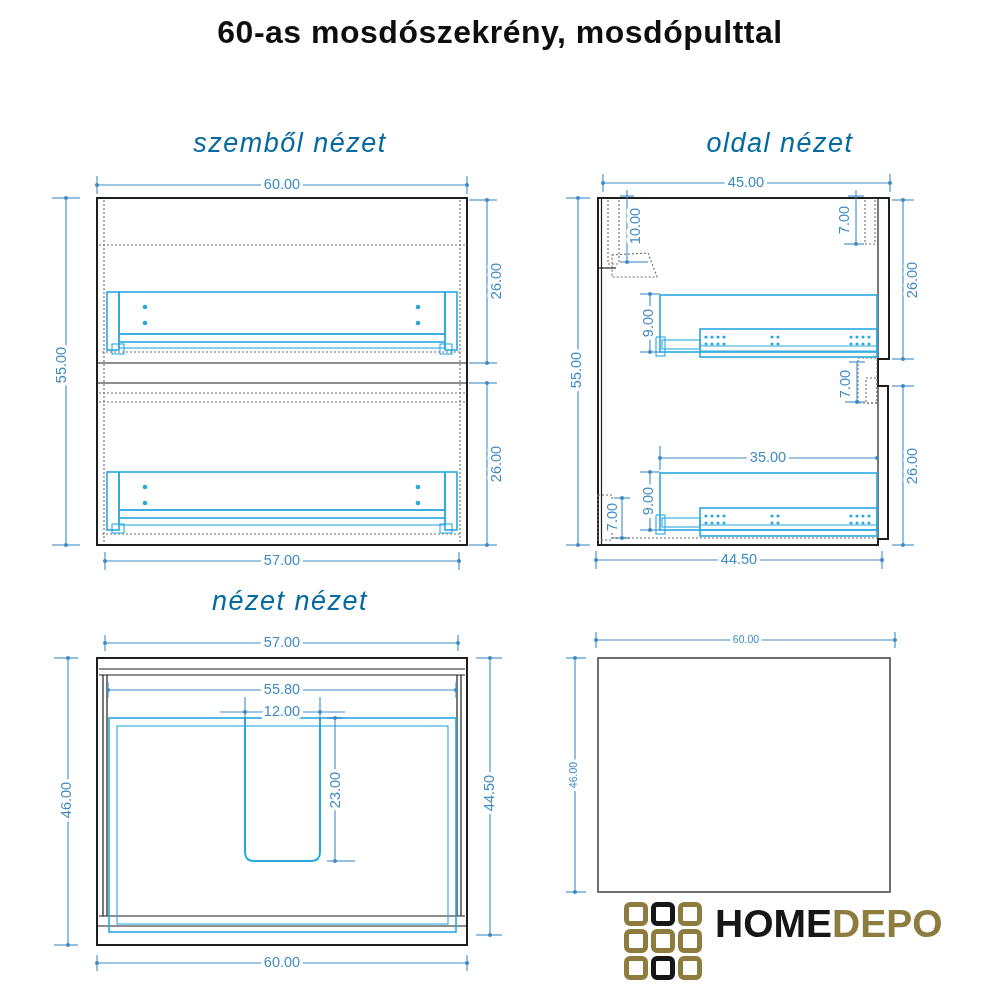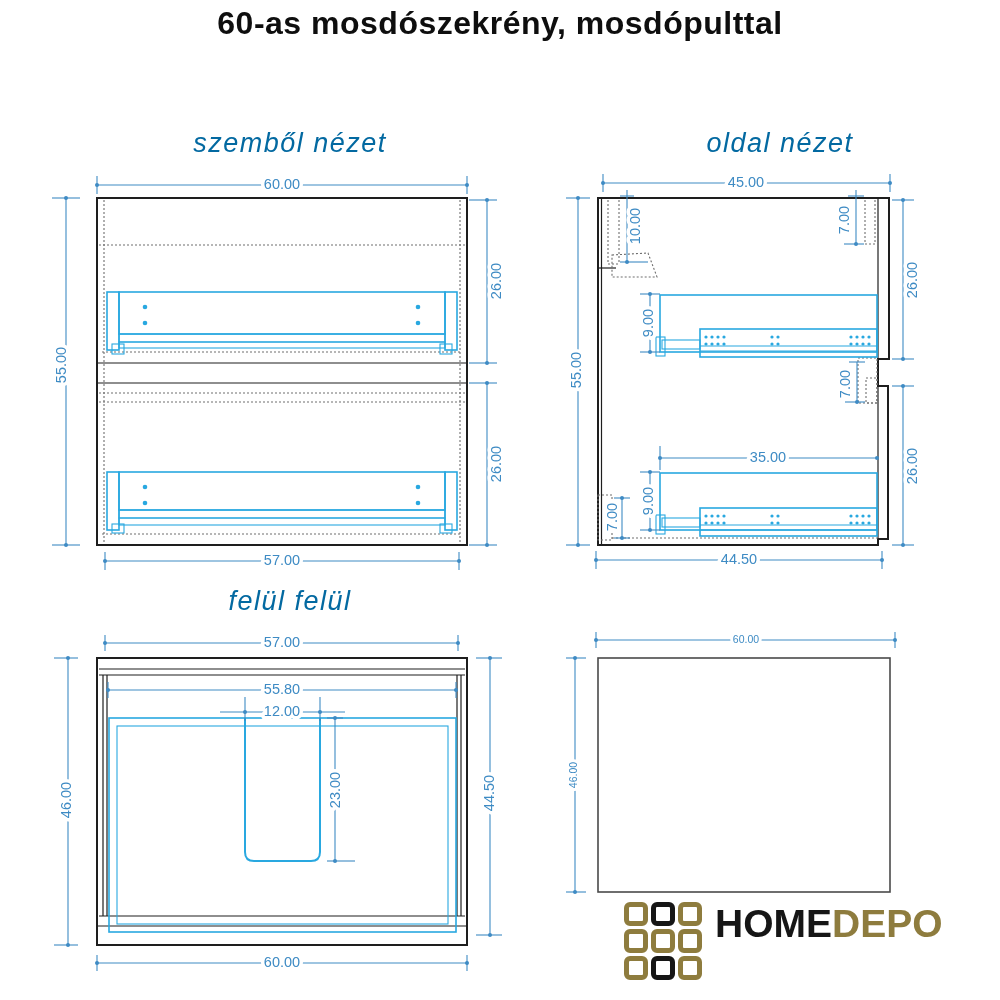--- a/index.html
+++ b/index.html
@@ -1,18 +1,18 @@
 <!DOCTYPE html>
 <html><head>
 <meta charset="utf-8">
 <style>
   html,body{margin:0;padding:0;background:#ffffff;}
   .sheet{position:relative;width:1000px;height:1000px;background:#fff;overflow:hidden;
          font-family:"Liberation Sans",sans-serif;}
-  .page-title{position:absolute;left:0;top:5px;width:1000px;text-align:center;margin:0;
+  .page-title{position:absolute;left:0;top:14px;width:1000px;text-align:center;margin:0;
 die         font-size:37px;font-weight:bold;letter-spacing:.5px;color:#0e0e0e;
          font-family:"Liberation Sans",sans-serif;}
   .vtitle{position:absolute;text-align:center;font-style:italic;font-size:27px;font-weight:normal;
           letter-spacing:1.5px;color:#0369a1;}
   .vt-front{left:40px;top:128px;width:500px;}
   .vt-side{left:560px;top:128px;width:440px;}
   .vt-top{left:40px;top:586px;width:500px;}
   .vt-pult{left:560px;top:586px;width:440px;}
   svg{position:absolute;overflow:visible;}
   .svg-front{left:40px;top:160px;}
@@ -46,21 +46,21 @@
 </style>
 </head>
 <body>
 
 <div class="sheet">
 
   <h1 class="page-title">60-as mosdószekrény, mosdópulttal</h1>
 
   <div class="vtitle vt-front">szemből nézet</div>
   <div class="vtitle vt-side">oldal nézet</div>
-  <div class="vtitle vt-top">felül felül</div>
+  <div class="vtitle vt-top">nézet nézet</div>
 
   <svg class="svg-front" width="500" height="420" viewBox="0 0 500 420">
 
     <g>
       <rect class="oline" x="57" y="38" width="370" height="347"></rect>
       <line class="tline" x1="57" y1="203" x2="427" y2="203"></line>
       <line class="tline" x1="57" y1="223" x2="427" y2="223"></line>
       <line class="dash" x1="64" y1="40" x2="64" y2="383"></line>
       <line class="dash" x1="420" y1="40" x2="420" y2="383"></line>
       <line class="dash" x1="59" y1="85" x2="425" y2="85"></line>

